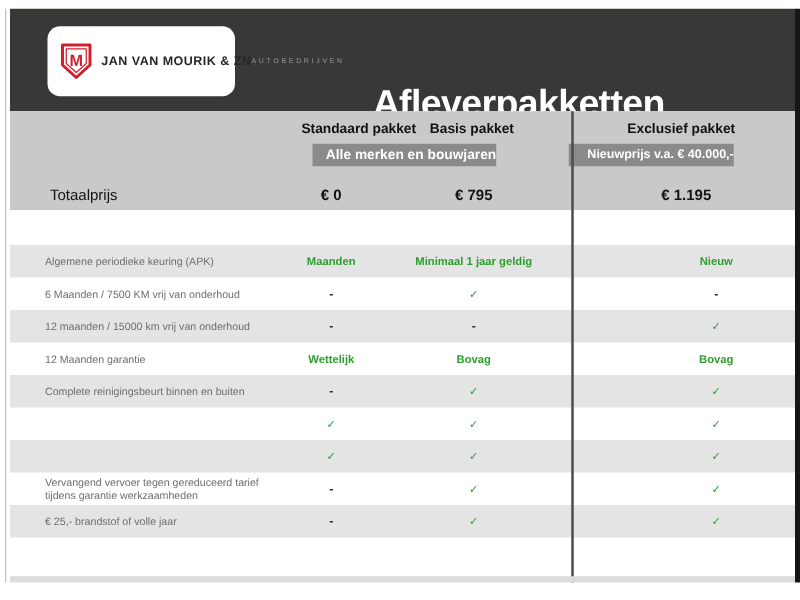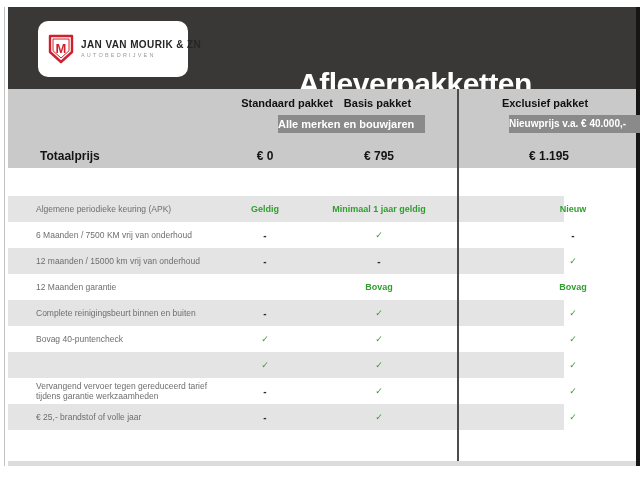--- a/index.html
+++ b/index.html
@@ -18,47 +18,47 @@
   .page{position:relative;width:640px;height:480px;background:#fff;}
 
   .left-hairline{position:absolute;left:4px;top:7px;width:1px;height:459px;background:#c2c2c2;}
   .right-edge{position:absolute;left:636px;top:7px;width:4px;height:459px;background:#161616;}
 
   
   .banner{position:absolute;left:8px;top:7px;width:628px;height:82px;background:var(--dark);}
   .logo-card{position:absolute;left:30px;top:14px;width:150px;height:56px;background:#fff;
     border-radius:10px;display:flex;align-items:center;padding:0 10px;gap:7px;}
   .logo-shield{flex:0 0 auto;width:26px;height:30px;}
-  .logo-text{display:flex;flex-direction:column;line-height:1.1;}
+  .logo-text{display:flex;flex-direction:row;line-height:1.1;}
   .logo-name{font-size:10px;font-weight:bold;color:#262626;letter-spacing:.4px;white-space:nowrap;}
   .logo-sub{font-size:5.5px;color:#9a9a9a;letter-spacing:2.2px;margin-top:2px;white-space:nowrap;}
   .banner-title{position:absolute;left:192px;right:6px;top:0;height:82px;
     display:flex;align-items:center;justify-content:center;
     color:#fff;font-size:30px;font-weight:bold;letter-spacing:-.5px;margin-top:36px;}
 
   
   .cmp-header{position:absolute;left:8px;top:89px;width:628px;height:79px;background:var(--header-gray);}
   .col-name{position:absolute;top:96px;height:14px;font-size:11px;font-weight:bold;color:#111;
     text-align:center;line-height:14px;white-space:nowrap;}
   .col-standaard{left:212px;width:150px;}
   .col-basis{left:305px;width:145px;}
   .col-exclusief{left:470px;width:150px;}
   .hdr-badge{position:absolute;top:115px;height:18px;background:var(--badge-gray);
-    color:#fff;font-weight:bold;text-align:left;line-height:18px;white-space:nowrap;margin-left:28px;}
+    color:#fff;font-weight:bold;text-align:right;line-height:18px;white-space:nowrap;}
   .badge-shared{left:250px;width:147px;font-size:11px;}
-  .badge-exclusief{left:481px;width:148px;font-size:10px;}
-  .total-label{position:absolute;left:40px;top:149px;font-size:12px;font-weight:bold;color:var(--ink);}
+  .badge-exclusief{left:455px;width:132px;font-size:10px;}
+  .total-label{position:absolute;left:40px;top:149px;font-size:12px;font-weight:normal;color:var(--ink);}
   .price{position:absolute;top:149px;width:130px;font-size:12px;font-weight:bold;color:var(--ink);text-align:center;}
   .price-standaard{left:200px;}
   .price-basis{left:314px;}
   .price-exclusief{left:484px;}
 
   
   .rows{position:absolute;left:8px;top:196px;width:628px;}
-  .row{position:relative;width:556px;height:26px;padding-left:14px;}
+  .row{position:relative;width:628px;height:26px;padding-left:14px;}
   .row.gray{background:var(--row-gray);}
   .feature{position:absolute;left:28px;top:0;width:188px;height:26px;display:flex;align-items:center;
     font-size:8.5px;line-height:10.5px;color:var(--feature-ink);}
   .cell{position:absolute;top:0;height:26px;width:130px;display:flex;align-items:center;justify-content:center;
     font-size:9px;font-weight:bold;color:var(--green);text-align:center;}
   .cell-standaard{left:192px;}
   .cell-basis{left:306px;}
   .cell-exclusief{left:500px;}
   .cell.dash{color:#2b2b2b;font-size:10px;}
 
@@ -96,54 +96,54 @@
   <div class="hdr-badge badge-exclusief">Nieuwprijs v.a. € 40.000,-</div>
   <div class="total-label">Totaalprijs</div>
   <div class="price price-standaard">€ 0</div>
   <div class="price price-basis">€ 795</div>
   <div class="price price-exclusief">€ 1.195</div>
 
   <div class="rows">
 
     <div class="row gray">
       <span class="feature">Algemene periodieke keuring (APK)</span>
-      <span class="cell cell-standaard">Geldig</span>
+      <span class="cell cell-standaard">Maanden</span>
       <span class="cell cell-basis">Minimaal 1 jaar geldig</span>
       <span class="cell cell-exclusief">Nieuw</span>
     </div>
 
     <div class="row">
       <span class="feature">6 Maanden / 7500 KM vrij van onderhoud</span>
       <span class="cell cell-standaard dash">-</span>
       <span class="cell cell-basis">✓</span>
       <span class="cell cell-exclusief dash">-</span>
     </div>
 
     <div class="row gray">
       <span class="feature">12 maanden / 15000 km vrij van onderhoud</span>
       <span class="cell cell-standaard dash">-</span>
       <span class="cell cell-basis dash">-</span>
       <span class="cell cell-exclusief">✓</span>
     </div>
 
     <div class="row">
       <span class="feature">12 Maanden garantie</span>
+      <span class="cell cell-standaard">Wettelijk</span>
       <span class="cell cell-basis">Bovag</span>
       <span class="cell cell-exclusief">Bovag</span>
     </div>
 
     <div class="row gray">
       <span class="feature">Complete reinigingsbeurt binnen en buiten</span>
       <span class="cell cell-standaard dash">-</span>
       <span class="cell cell-basis">✓</span>
       <span class="cell cell-exclusief">✓</span>
     </div>
 
     <div class="row">
-      <span class="feature">Bovag 40-puntencheck</span>
       <span class="cell cell-standaard">✓</span>
       <span class="cell cell-basis">✓</span>
       <span class="cell cell-exclusief">✓</span>
     </div>
 
     <div class="row gray">
       <span class="cell cell-standaard">✓</span>
       <span class="cell cell-basis">✓</span>
       <span class="cell cell-exclusief">✓</span>
     </div>

